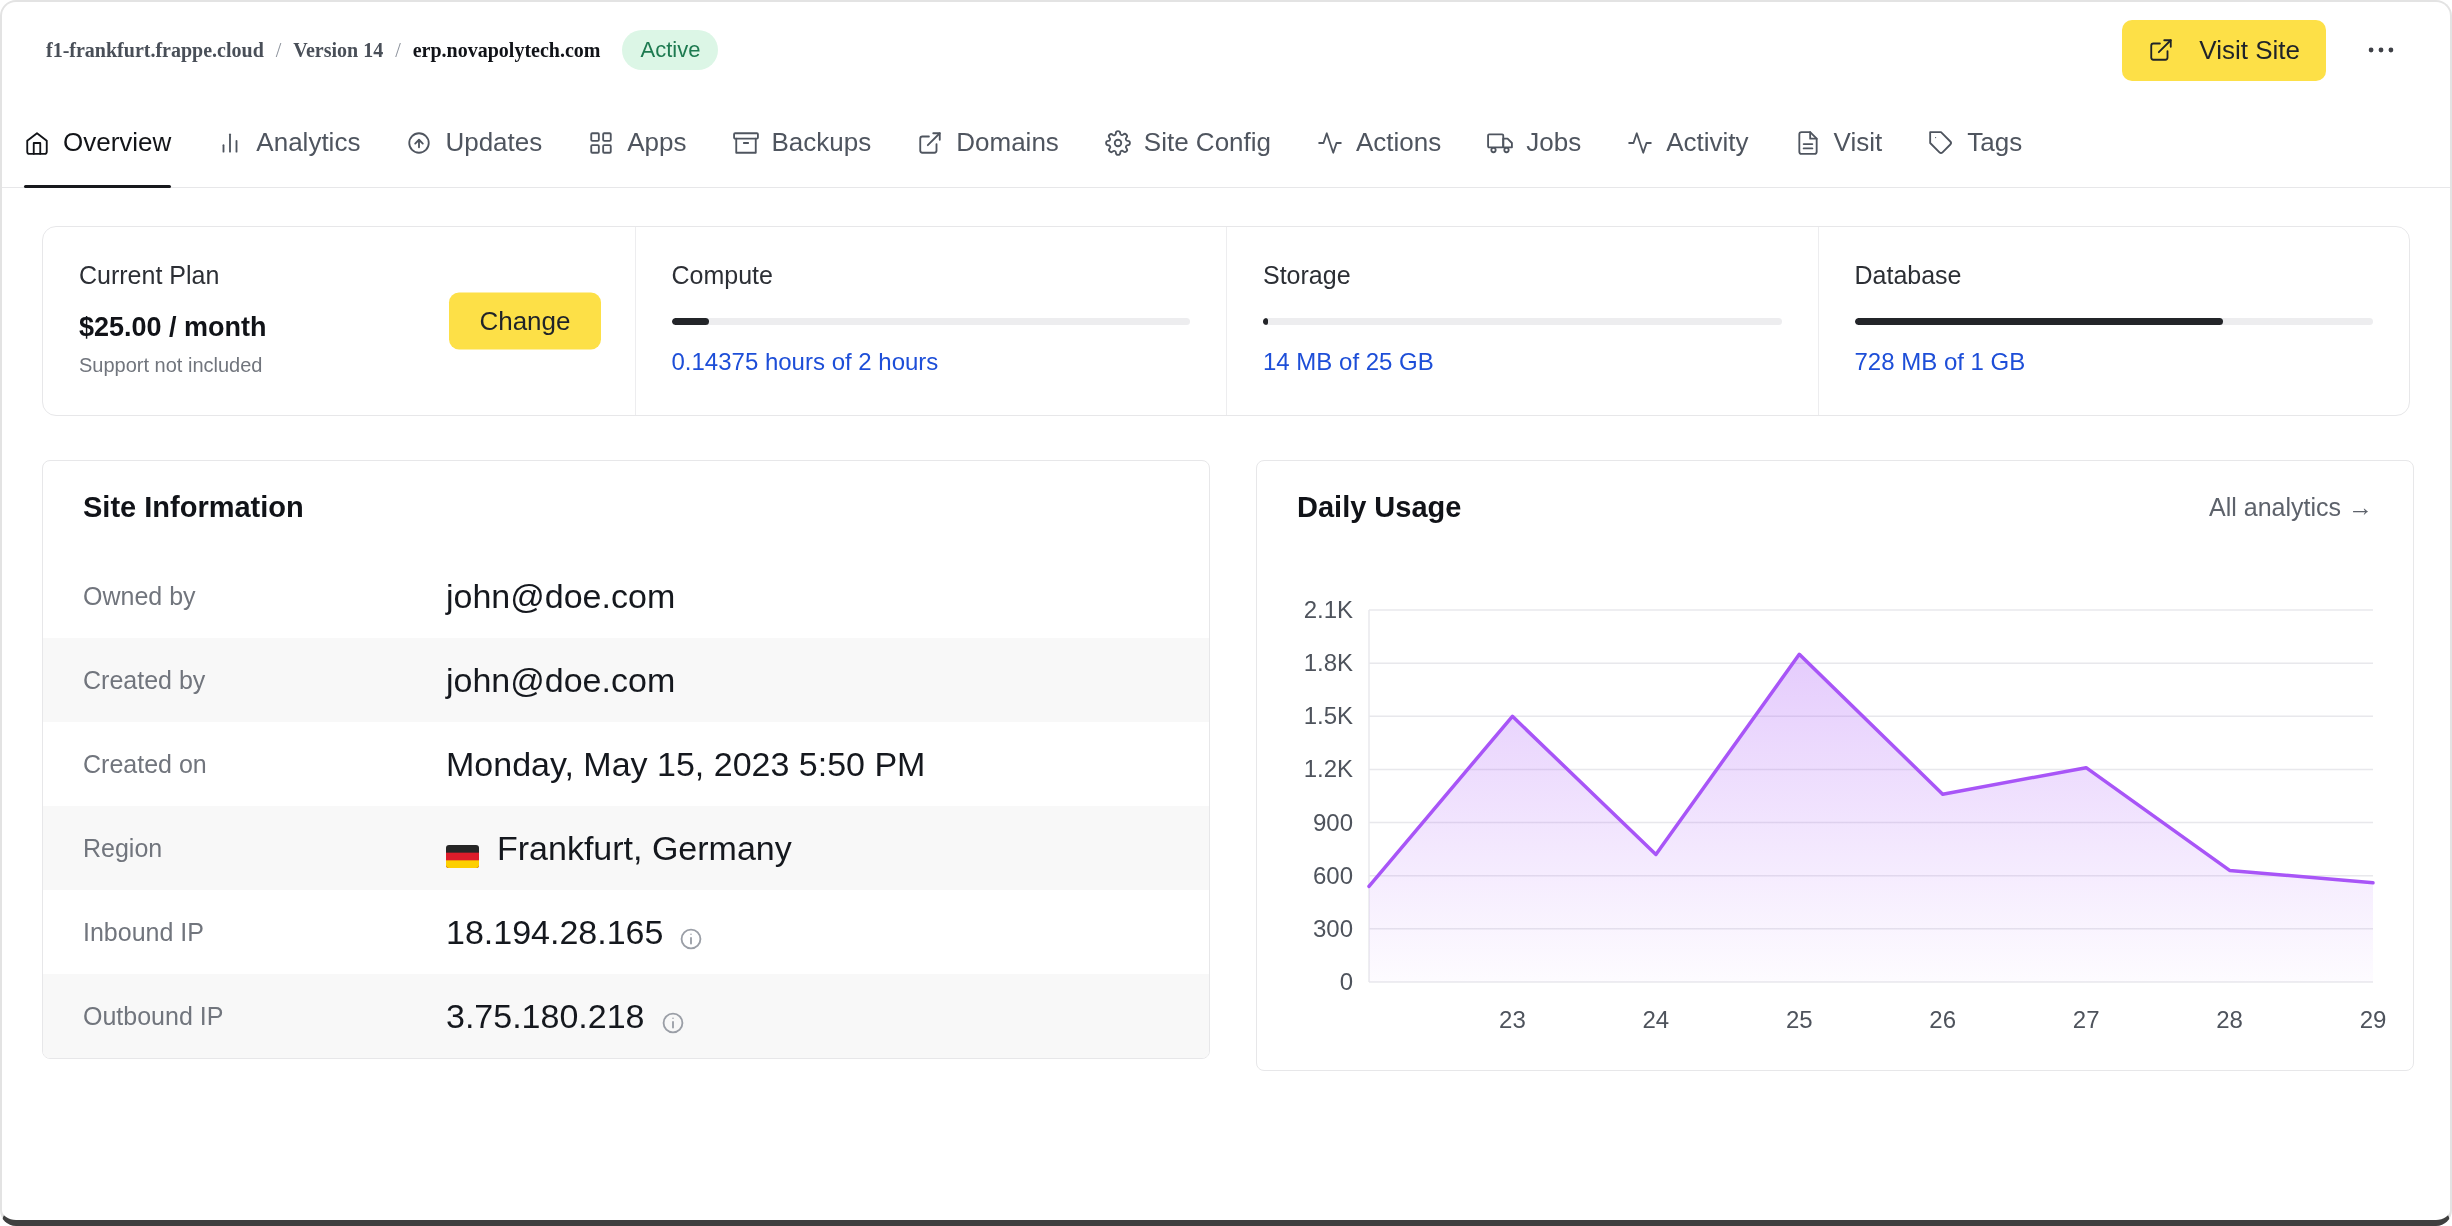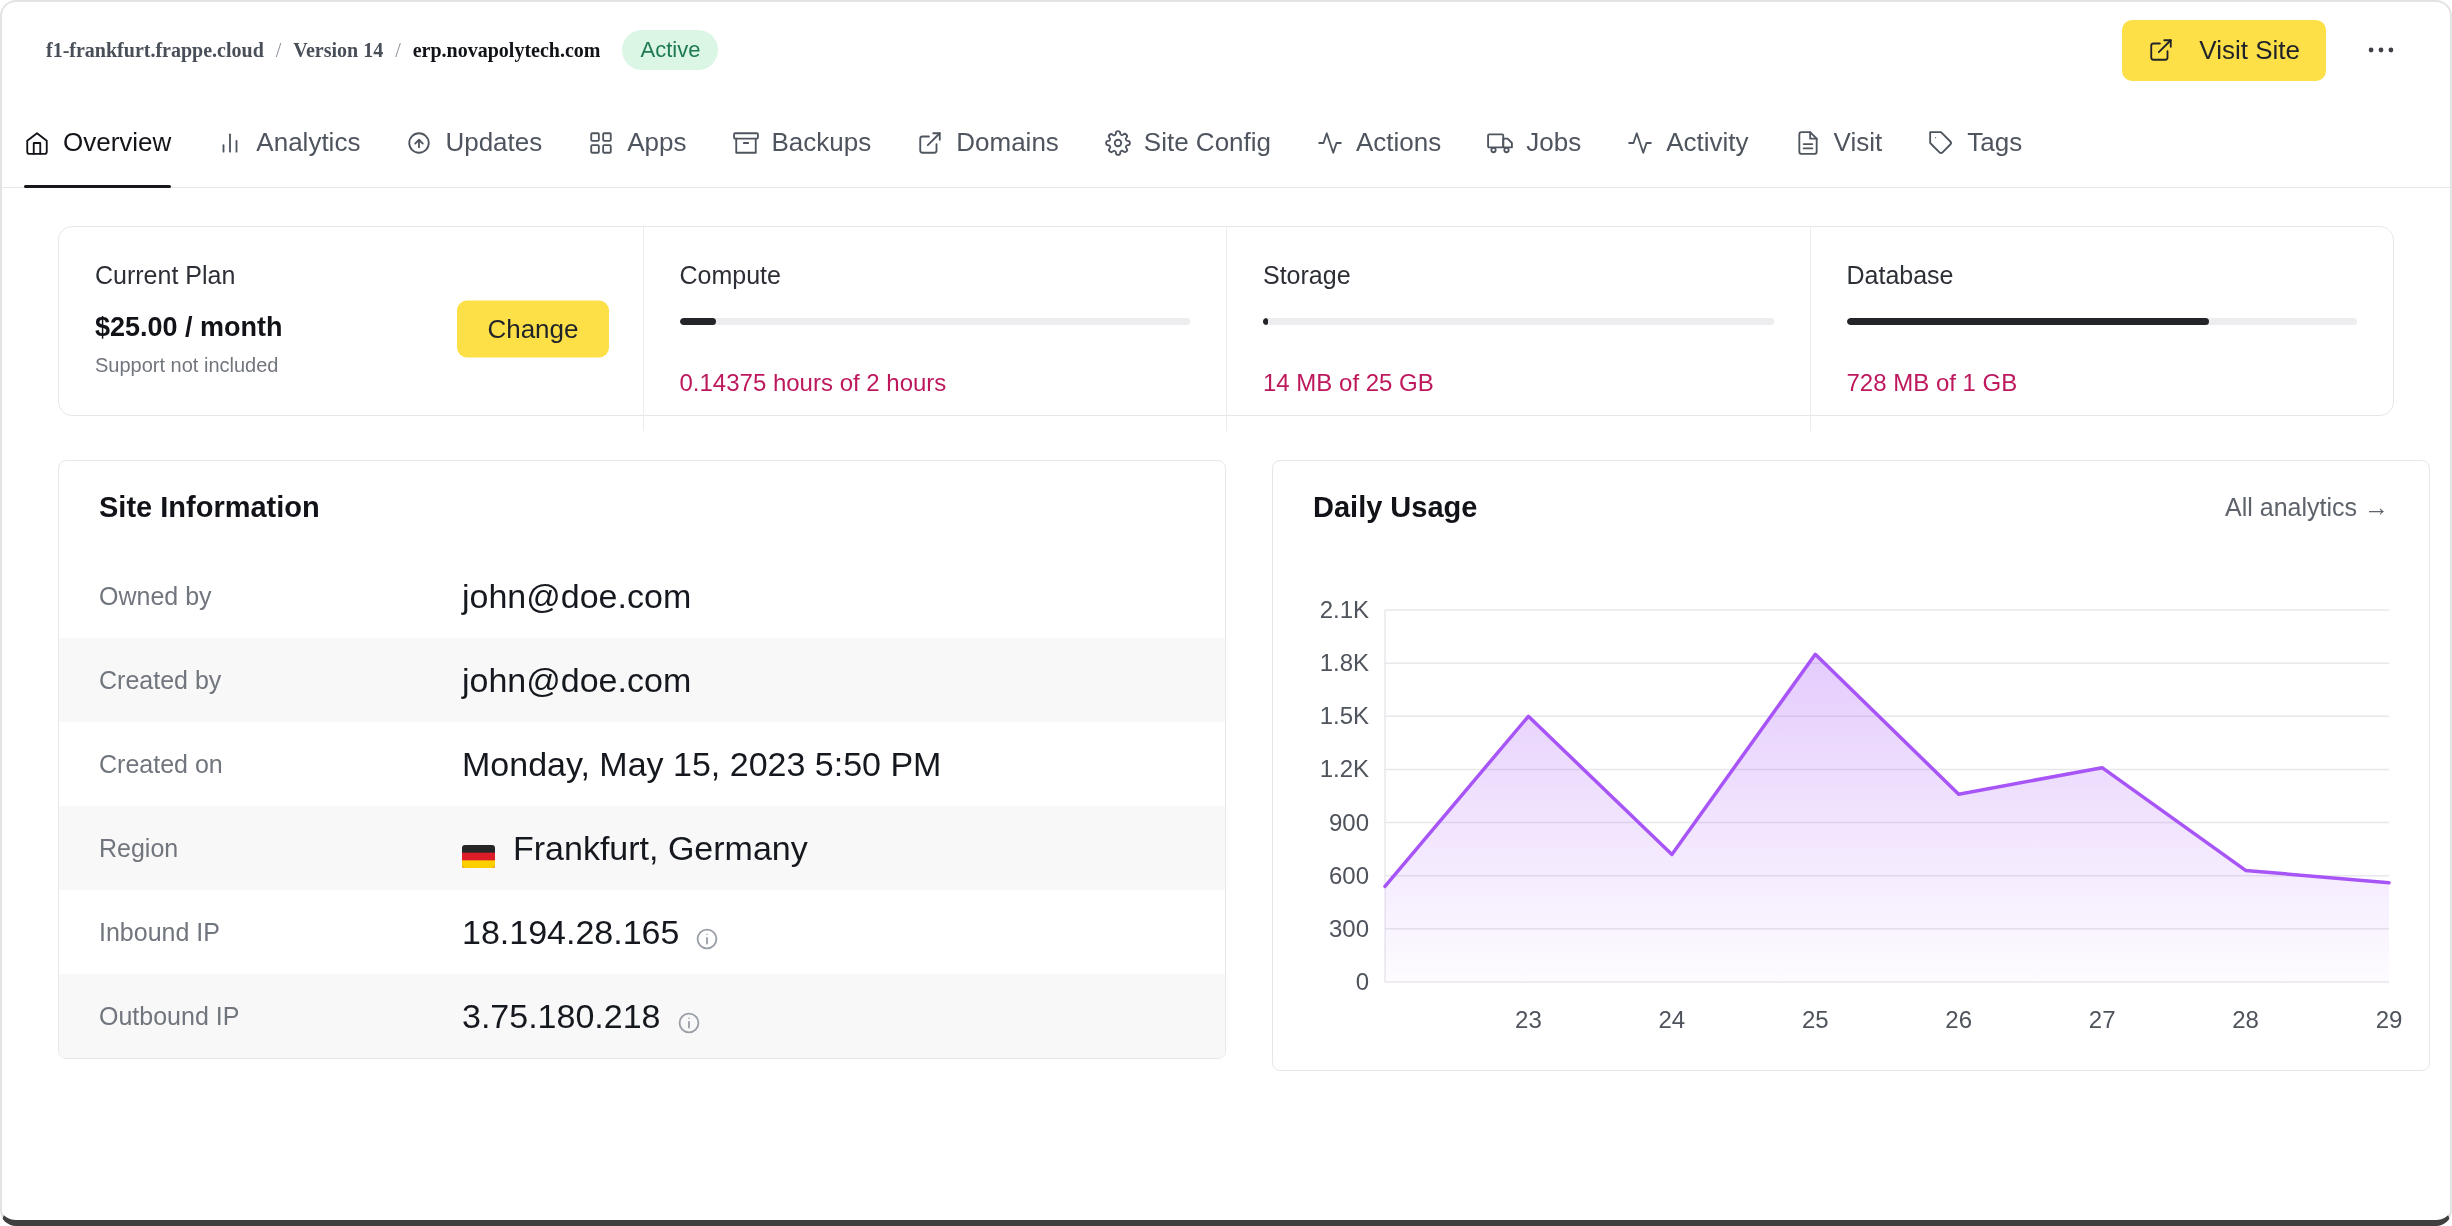--- a/index.html
+++ b/index.html
@@ -51,35 +51,35 @@
   }
   .tab .tab-icon { display: inline-flex; }
   .tab svg { width: 26px; height: 26px; }
   .tab.active { color: #121418; font-weight: 500; }
   .tab.active::after {
     content: ""; position: absolute; left: 0; right: 0; bottom: -1px;
     height: 3px; background: #17181c; border-radius: 2px;
   }
 
   
-  main { padding: 38px 56px; }
+  main { padding: 38px 40px; }
 
   .stats-row {
     display: grid; grid-template-columns: 1fr 1fr 1fr 1fr;
     border: 1px solid #e7e7e9; border-radius: 14px; height: 190px; background: #fff;
   }
   .stat { padding: 34px 36px; position: relative; }
   .stat + .stat { border-left: 1px solid #ededef; }
   .stat-title { font-size: 25px; color: #2c2f35; }
   .plan-price { font-size: 27px; font-weight: 700; color: #111318; margin-top: 22px; }
   .plan-sub { font-size: 20px; color: #71757d; margin-top: 11px; }
   .change-btn { position: absolute; right: 34px; top: 50%; transform: translateY(-50%); padding: 13px 30px; }
   .bar { margin-top: 28px; height: 7px; background: #ededef; border-radius: 4px; overflow: hidden; }
   .bar-fill { height: 100%; background: #232529; border-radius: 4px; width: 0; }
-  .stat-caption { font-size: 24px; color: #be185d; margin-top: 44px; }
+  .stat-caption { font-size: 24px; color: #1d4ed8; margin-top: 23px; }
 
   .cards-row { display: grid; grid-template-columns: 1168px 1158px; gap: 46px; margin-top: 44px; align-items: start; }
   .card { border: 1px solid #e7e7e9; border-radius: 8px; background: #fff; overflow: hidden; }
   .card-header { display: flex; align-items: center; justify-content: space-between; padding: 30px 40px; }
   .card-title { font-size: 29px; font-weight: 700; color: #111318; }
   .card-link { font-size: 25px; color: #5d626b; cursor: pointer; }
 
   .info-table .row { display: flex; align-items: center; height: 84px; padding: 0 40px; }
   .info-table .row:nth-child(even) { background: #f8f8f8; }
   .row-label { width: 363px; flex-shrink: 0; font-size: 25px; color: #71757d; }

